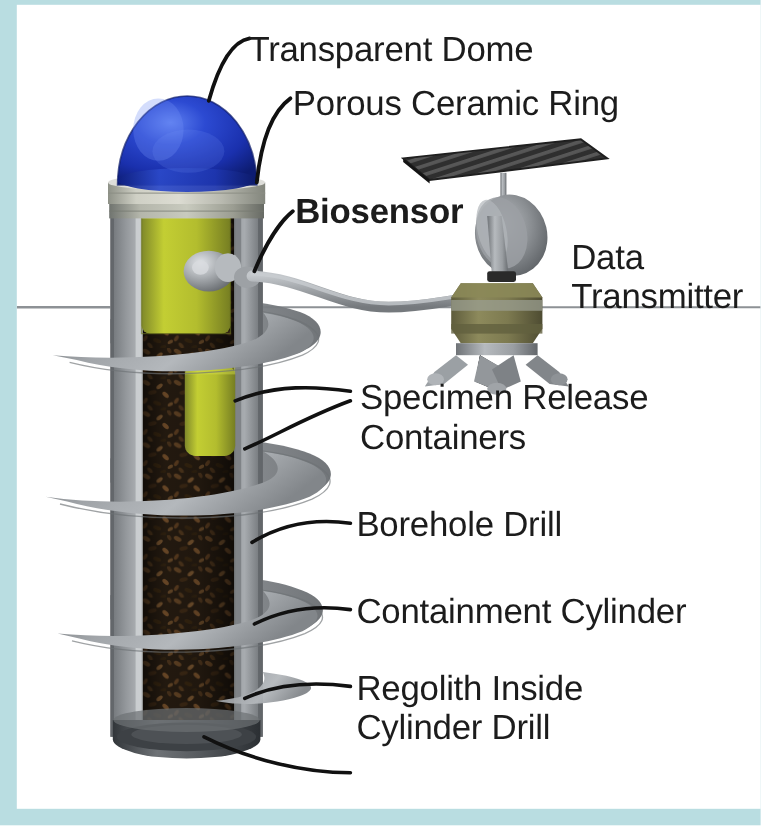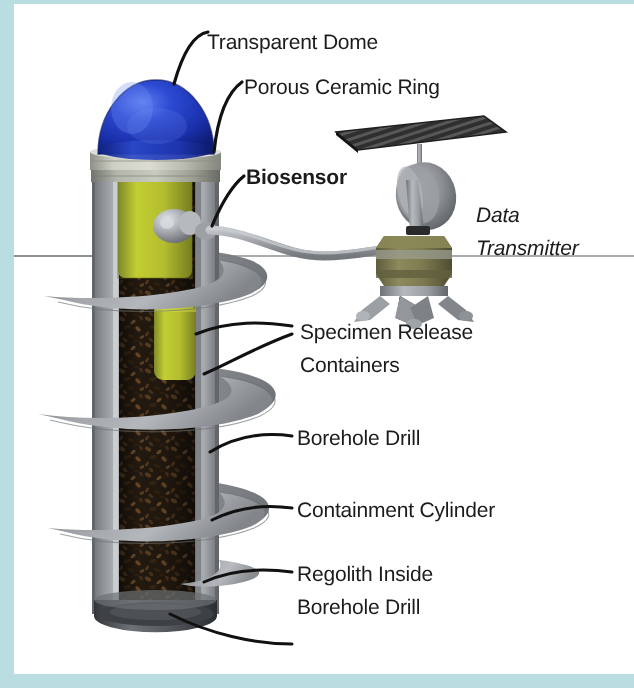--- a/index.html
+++ b/index.html
@@ -32,21 +32,21 @@
     position: absolute;
     left: 0;
     top: 0;
     width: 620px;
     height: 670px;
   }
   .callout-label {
     position: absolute;
     color: #1c1c1c;
     font-family: "Liberation Sans", sans-serif;
-    font-size: 21px;
+    font-size: 29px;
     line-height: 33px;
     font-weight: 400;
     letter-spacing: -0.2px;
     white-space: pre-line;
     text-rendering: geometricPrecision;
   }
 </style>
 </head>
 <body>
 
@@ -318,28 +318,28 @@
         <path d="M278 640 C 240 640, 196 630, 156 610" stroke-width="3"></path>
       </g>
     </svg>
 
     <div class="callout-label" style="left:193px; top:22px;">Transparent Dome</div>
 
     <div class="callout-label" style="left:230px; top:67px;">Porous Ceramic Ring</div>
 
     <div class="callout-label" style="left:232px; top:157px;font-weight:bold;">Biosensor</div>
 
-    <div class="callout-label" style="left:462px; top:195px;font-style:italic;">Data
+    <div class="callout-label" style="left:462px; top:195px;">Data
 Transmitter</div>
 
     <div class="callout-label" style="left:286px; top:312px;">Specimen Release
 Containers</div>
 
     <div class="callout-label" style="left:283px; top:418px;">Borehole Drill</div>
 
     <div class="callout-label" style="left:283px; top:490px;text-align:center;">Containment Cylinder</div>
 
     <div class="callout-label" style="left:283px; top:554px;">Regolith Inside
-Borehole Drill</div>
+Cylinder Drill</div>
 
 
   </div>
 </div>
 
 </body></html>

